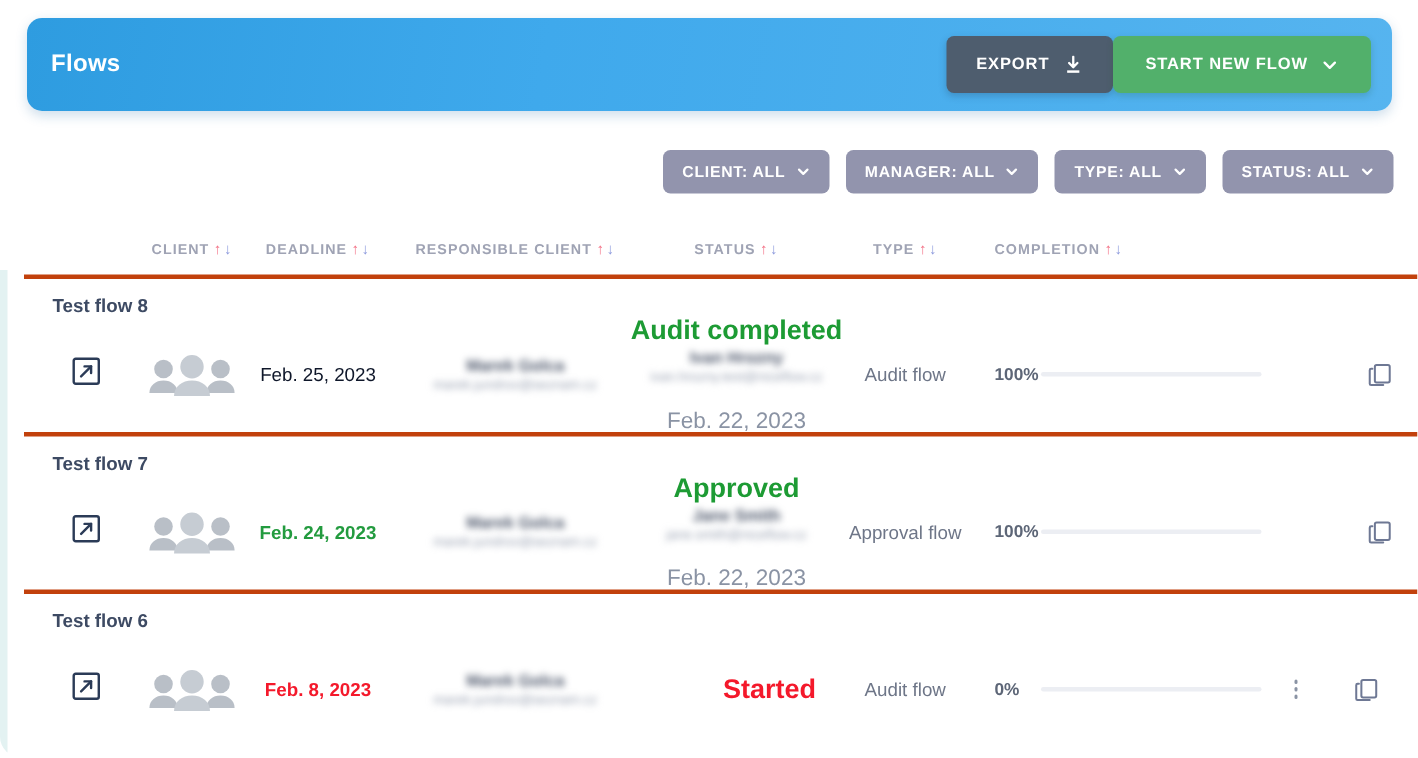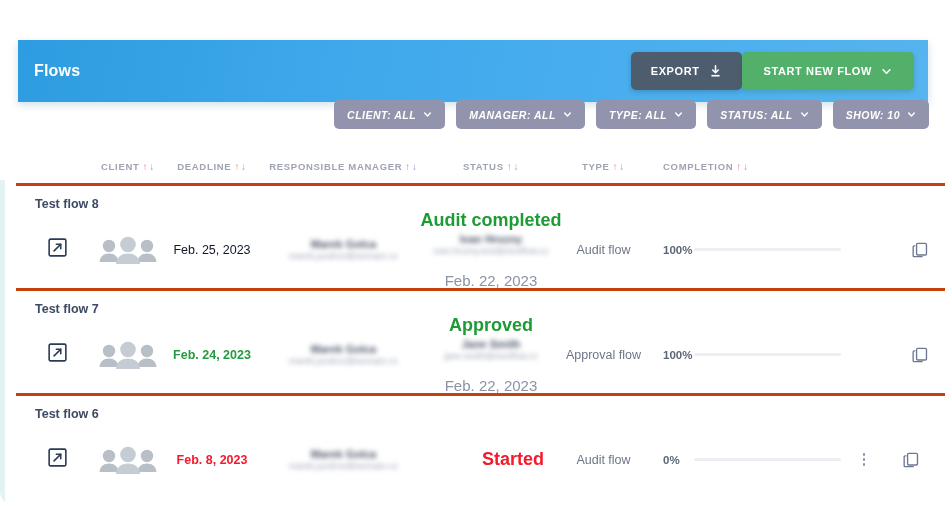--- a/index.html
+++ b/index.html
@@ -33,27 +33,26 @@
     z-index: 5;
   }
 
   
   .header {
     position: absolute;
     left: 18px;
     top: 12px;
     width: 910px;
     height: 62px;
-    border-radius: 0;
+    border-radius: 10px;
     background: linear-gradient(100deg, #2e9ce0 0%, #3fa9ec 38%, #56b4ef 100%);
     box-shadow: 0 3px 8px rgba(40,110,170,0.22);
     display: flex;
     align-items: center;
     padding: 0 14px 0 16px;
-    margin-top: 28px;
   }
   .header-title {
     color: #ffffff;
     font-size: 16px;
     font-weight: bold;
     letter-spacing: 0.2px;
     flex: 0 0 auto;
   }
   .header-actions {
     margin-left: auto;
@@ -107,21 +106,20 @@
     padding: 0 13px;
     font-family: "Liberation Sans", sans-serif;
     font-size: 10.5px;
     font-weight: bold;
     letter-spacing: 0.5px;
     display: inline-flex;
     align-items: center;
     gap: 7px;
     cursor: pointer;
     white-space: nowrap;
-    font-style: italic;
   }
 
   
   .table {
     position: absolute;
     left: 16px;
     top: 150px;
     width: 945px;
   }
 
@@ -297,28 +295,20 @@
       </span>
     </button>
     <button class="pill">
       <span>STATUS: ALL</span>
       <span class="ico">
         <svg width="9" height="9" viewBox="0 0 16 16">
             <path d="M3 5.5L8 10.5L13 5.5" stroke="#fff" stroke-width="2.6" fill="none" stroke-linecap="round" stroke-linejoin="round"></path>
           </svg>
       </span>
     </button>
-    <button class="pill">
-      <span>SHOW: 10</span>
-      <span class="ico">
-        <svg width="9" height="9" viewBox="0 0 16 16">
-            <path d="M3 5.5L8 10.5L13 5.5" stroke="#fff" stroke-width="2.6" fill="none" stroke-linecap="round" stroke-linejoin="round"></path>
-          </svg>
-      </span>
-    </button>
   </div>
 
   <div class="table">
 
     <div class="colhead">
       <div class="cell c-open"></div>
       <div class="cell c-people">
         <span>CLIENT</span>
         <span class="sorter">
             <span class="sort-up">↑</span>
@@ -326,21 +316,21 @@
           </span>
       </div>
       <div class="cell c-dead">
         <span>DEADLINE</span>
         <span class="sorter">
             <span class="sort-up">↑</span>
             <span class="sort-dn">↓</span>
           </span>
       </div>
       <div class="cell c-mgr">
-        <span>RESPONSIBLE MANAGER</span>
+        <span>RESPONSIBLE CLIENT</span>
         <span class="sorter">
             <span class="sort-up">↑</span>
             <span class="sort-dn">↓</span>
           </span>
       </div>
       <div class="cell c-status">
         <span>STATUS</span>
         <span class="sorter">
             <span class="sort-up">↑</span>
             <span class="sort-dn">↓</span>

